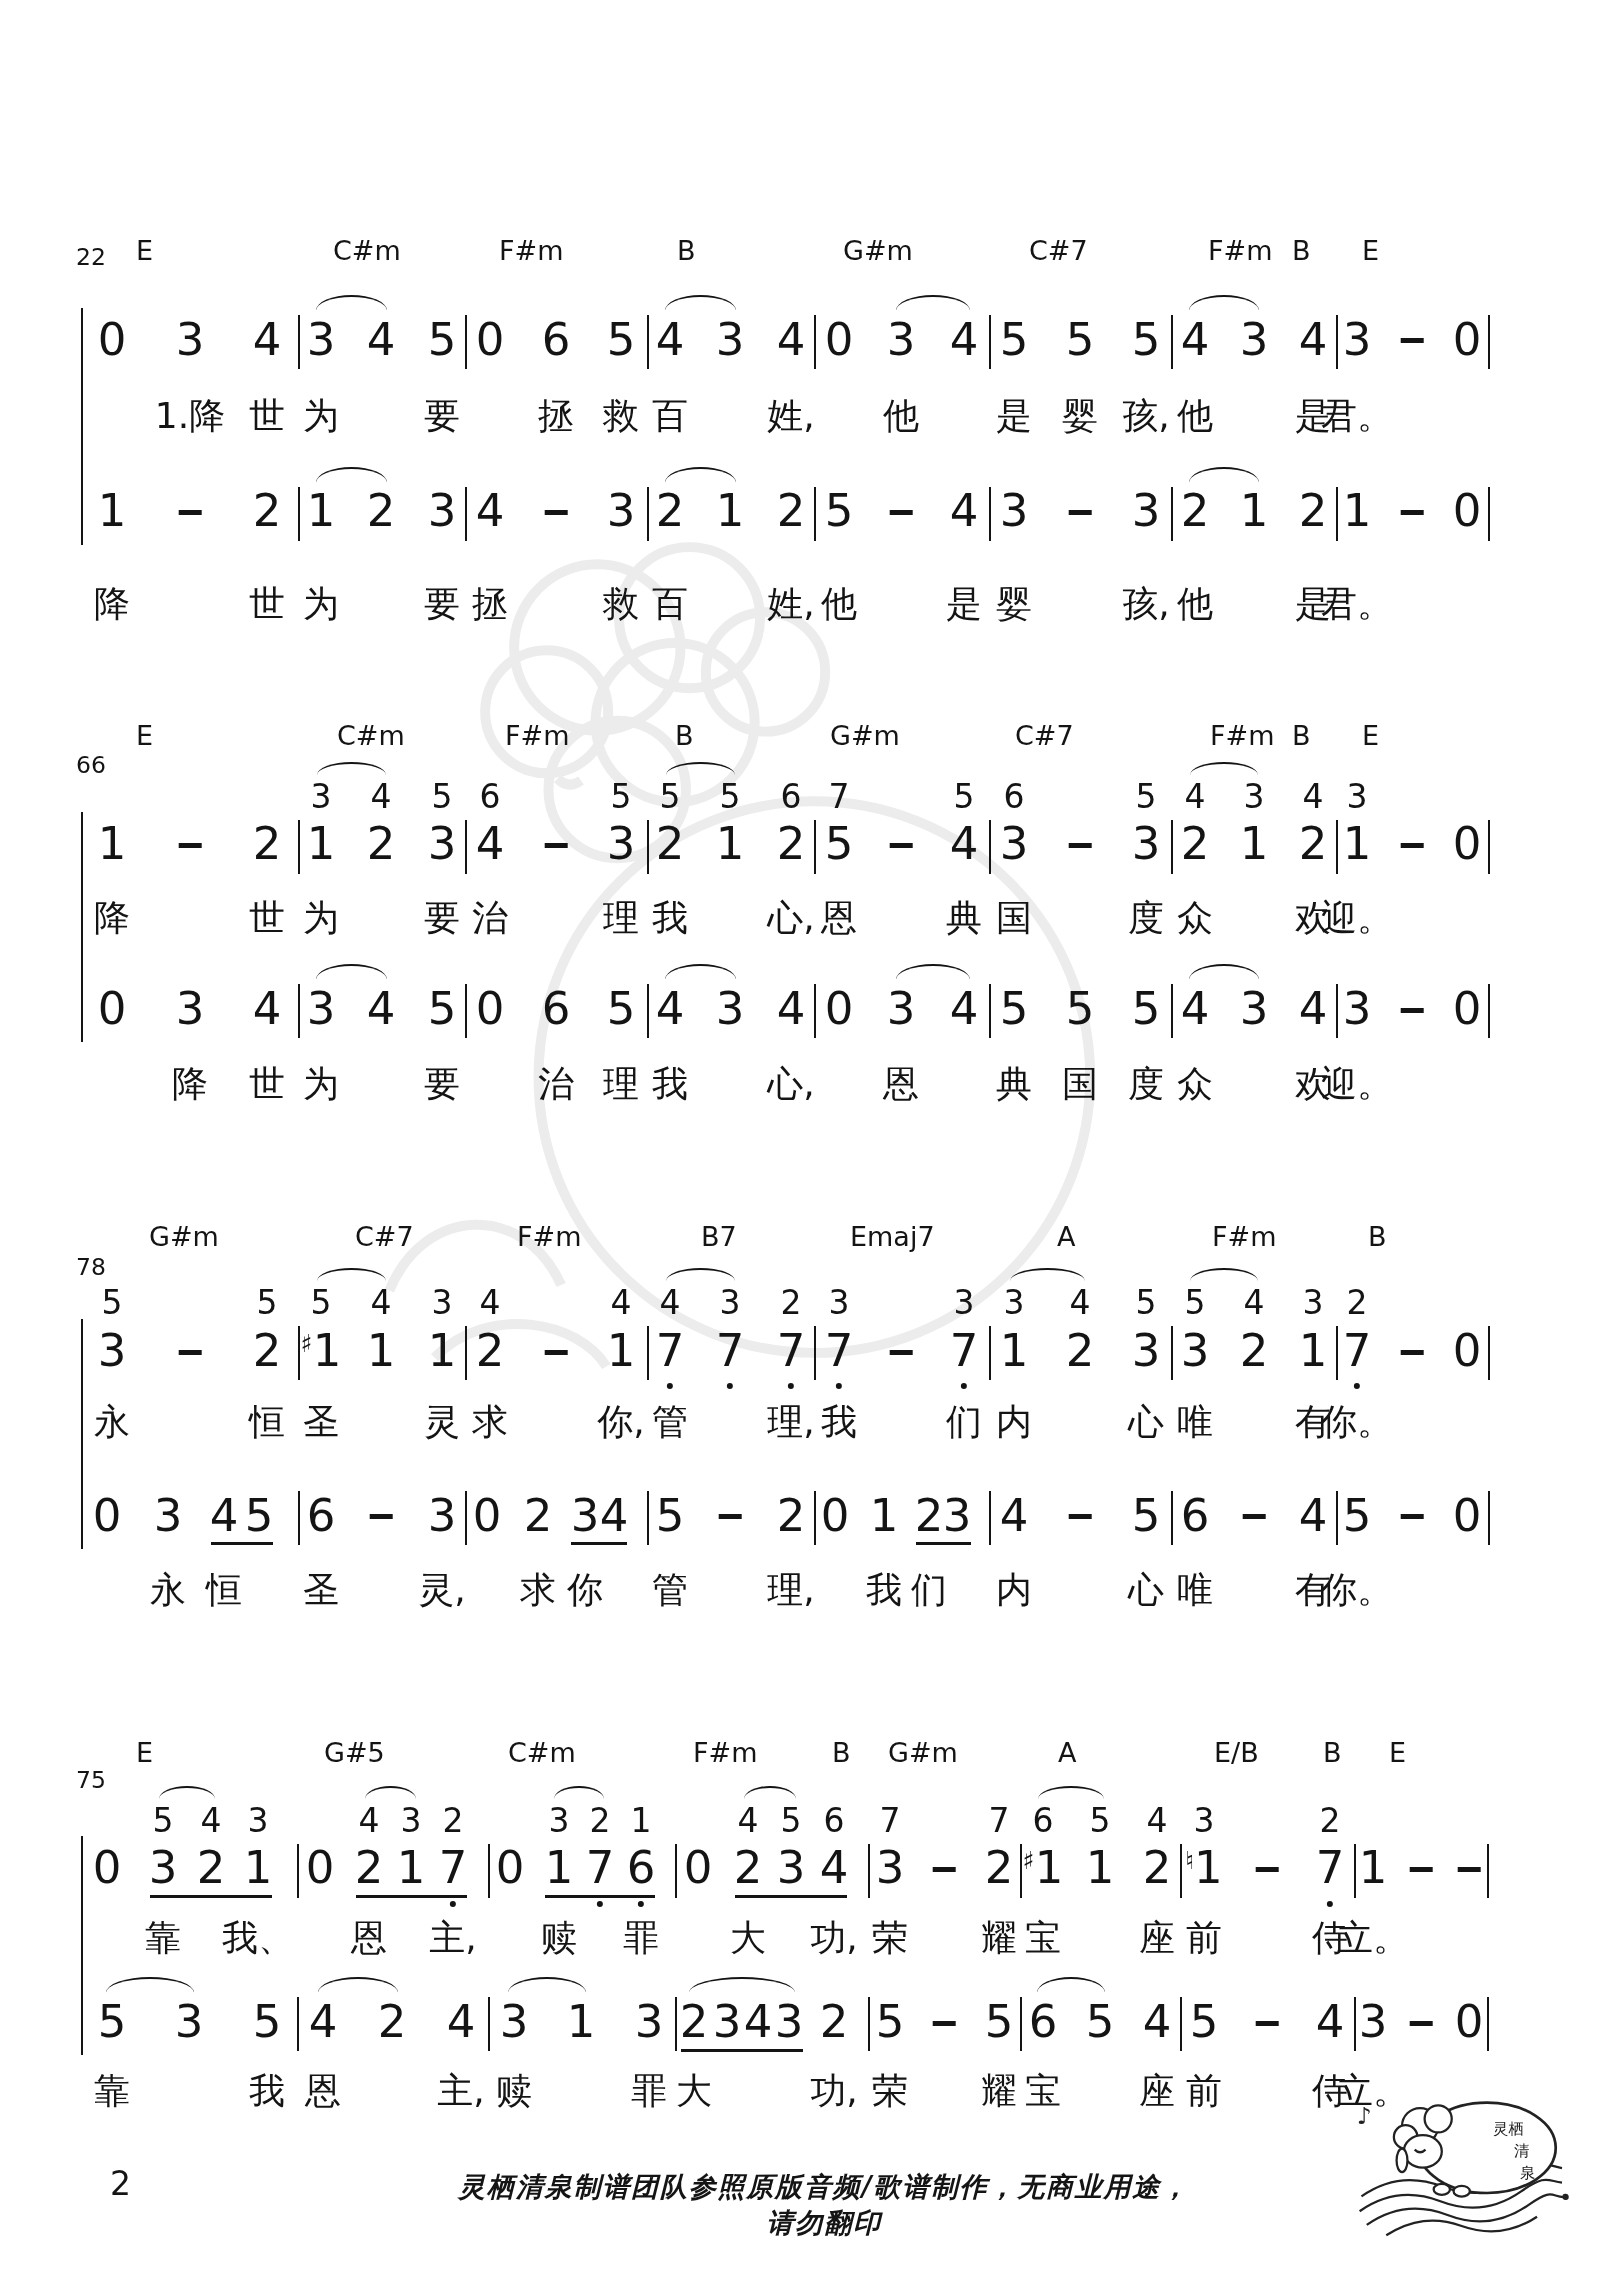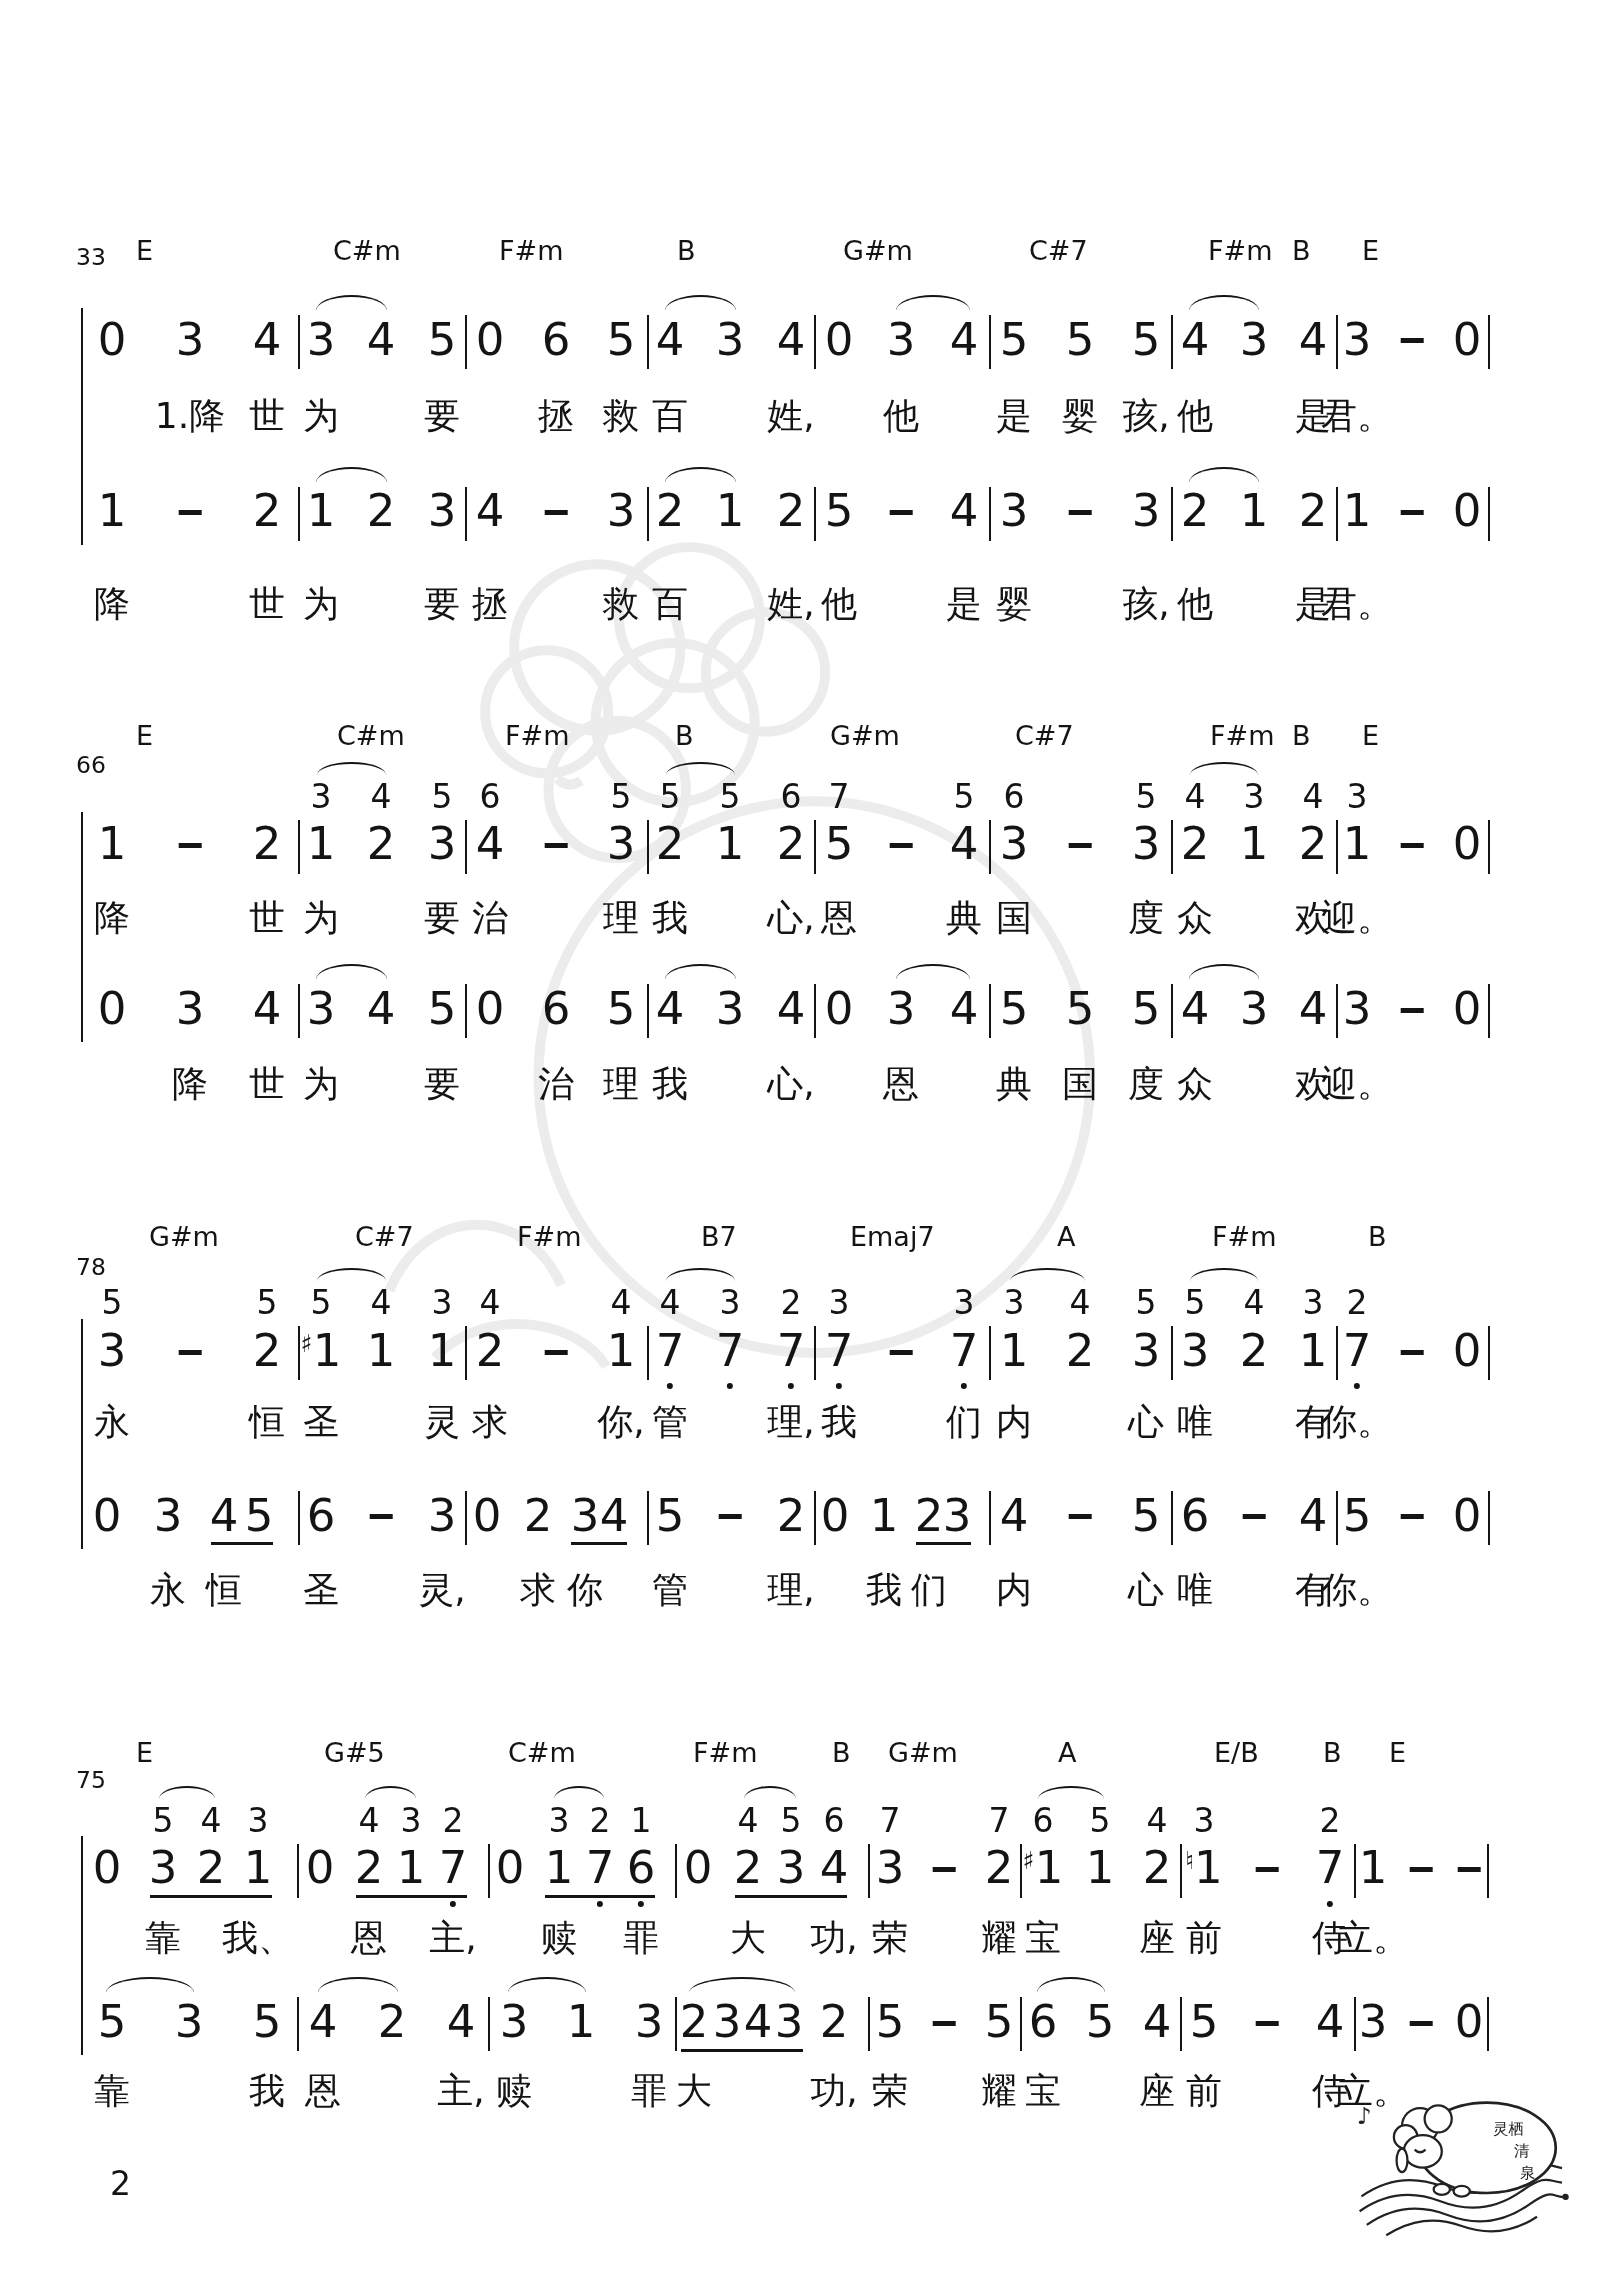--- a/index.html
+++ b/index.html
@@ -61,30 +61,31 @@
       <ellipse cx="96" cy="102" rx="9" ry="6" fill="#fff"></ellipse>
       <ellipse cx="118" cy="104" rx="9" ry="6" fill="#fff"></ellipse>
     </svg>
     <span id="logo-note">♪</span>
     <span class="logo-ch" style="left:138px;top:25px;">灵栖</span>
     <span class="logo-ch" style="left:159px;top:47px;">清</span>
     <span class="logo-ch" style="left:165px;top:69px;">泉</span>
   </div>
 
   <div id="page-number">2</div>
+  <div id="footer-text">灵栖清泉制谱团队参照原版音频/歌谱制作，无商业用途，请勿翻印</div>
 <div class="chord" style="left: 136px; top: 237px;">E</div>
     <div class="chord" style="left: 333px; top: 237px;">C#m</div>
     <div class="chord" style="left: 499px; top: 237px;">F#m</div>
     <div class="chord" style="left: 677px; top: 237px;">B</div>
     <div class="chord" style="left: 843px; top: 237px;">G#m</div>
     <div class="chord" style="left: 1029px; top: 237px;">C#7</div>
     <div class="chord" style="left: 1208px; top: 237px;">F#m</div>
     <div class="chord" style="left: 1292px; top: 237px;">B</div>
     <div class="chord" style="left: 1362px; top: 237px;">E</div>
-    <div class="mnum" style="left: 76px; top: 246px;">33</div>
+    <div class="mnum" style="left: 76px; top: 246px;">22</div>
     <div class="bar" style="left: 81px; top: 308px; height: 237px;"></div>
     <div class="bar" style="left: 298px; top: 315px; height: 54px;"></div>
     <div class="bar" style="left: 465px; top: 315px; height: 54px;"></div>
     <div class="bar" style="left: 647px; top: 315px; height: 54px;"></div>
     <div class="bar" style="left: 814px; top: 315px; height: 54px;"></div>
     <div class="bar" style="left: 989px; top: 315px; height: 54px;"></div>
     <div class="bar" style="left: 1171px; top: 315px; height: 54px;"></div>
     <div class="bar" style="left: 1336px; top: 315px; height: 54px;"></div>
     <div class="bar" style="left: 1488px; top: 315px; height: 54px;"></div>
     <div class="note" style="left: 112px; top: 317px; font-size: 45px;">0</div>

